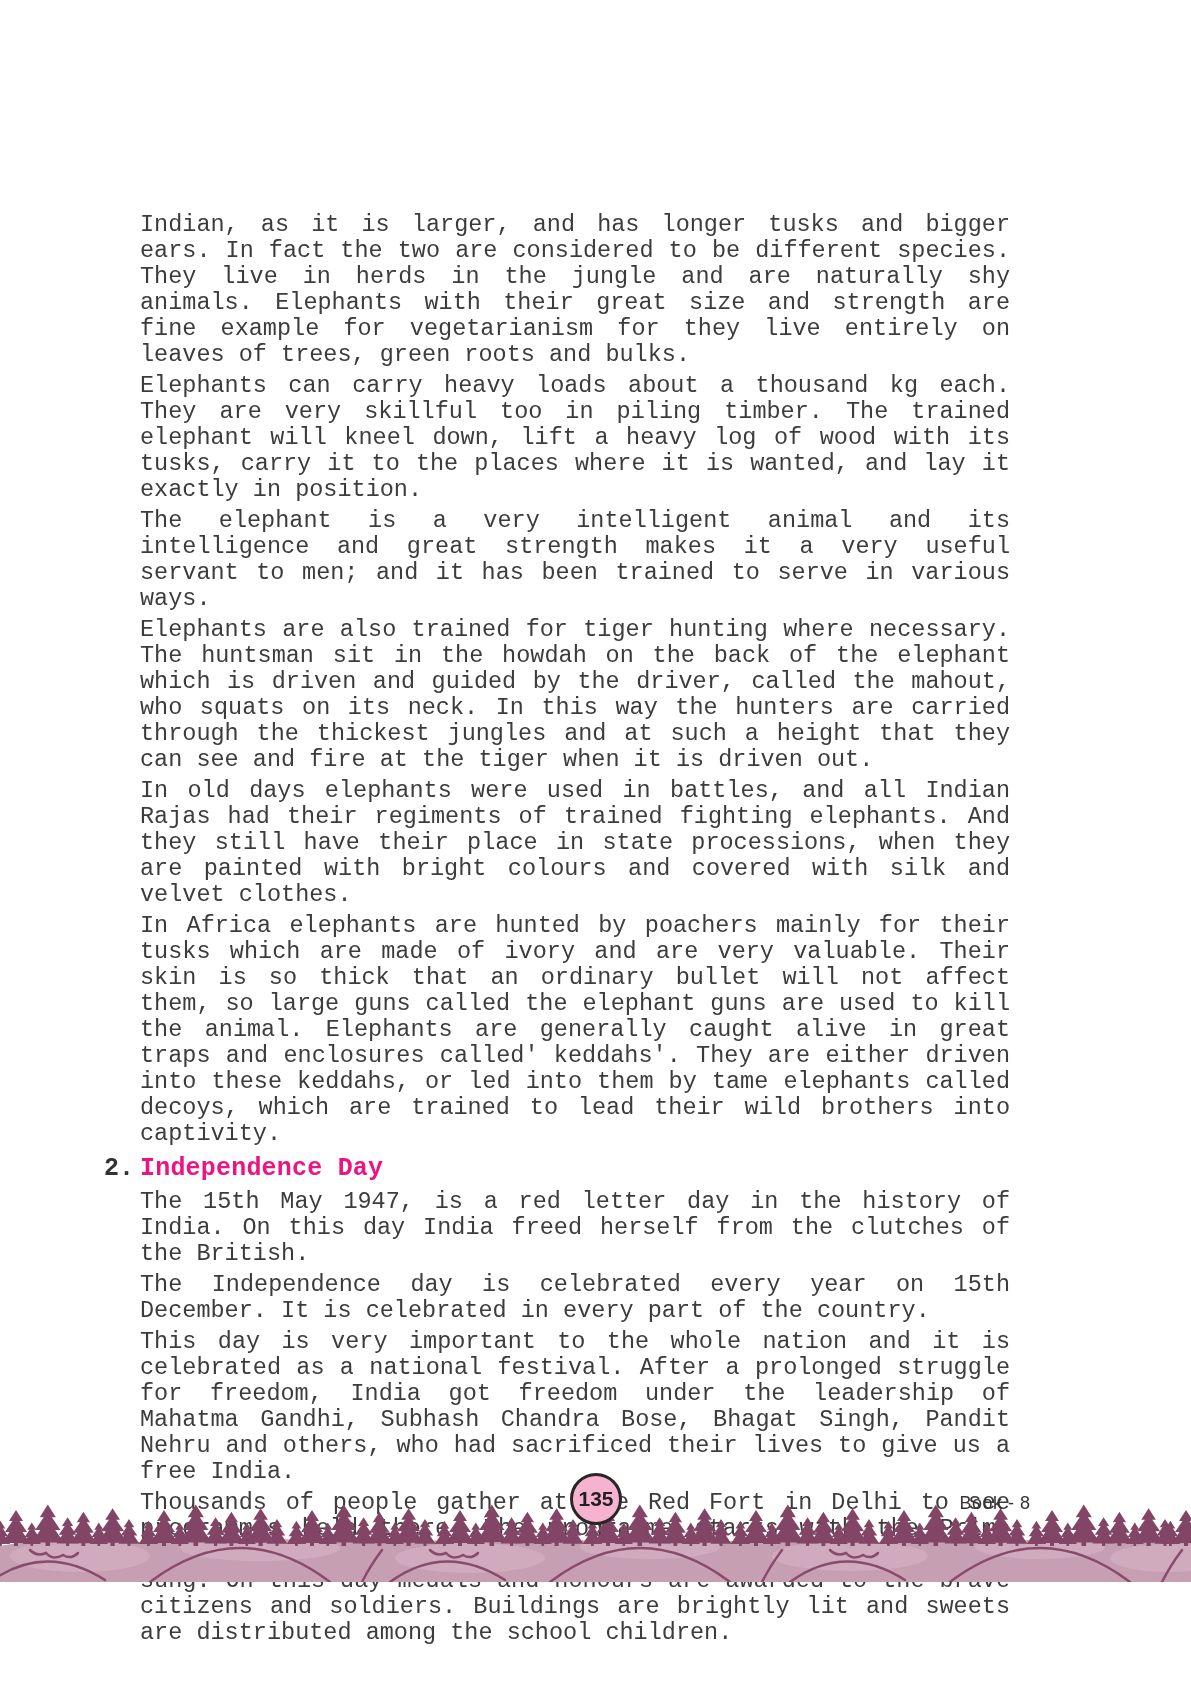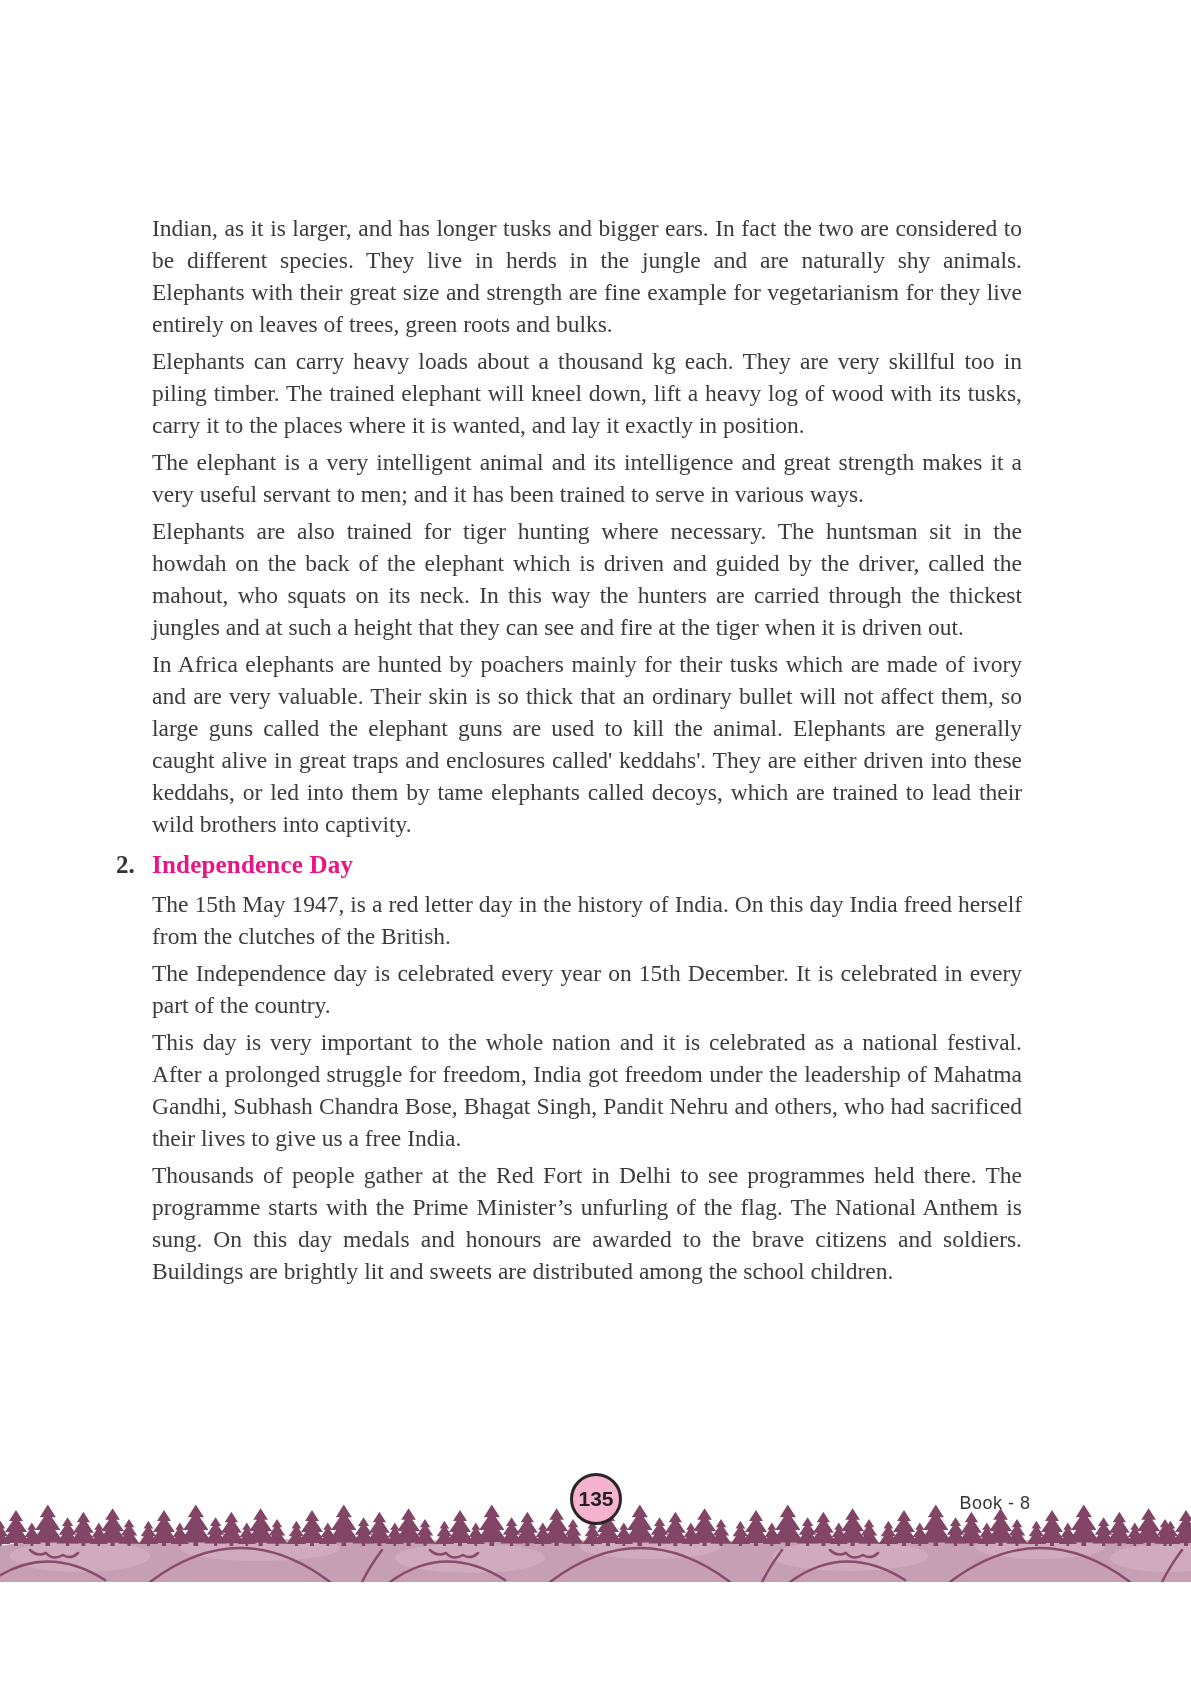--- a/index.html
+++ b/index.html
@@ -19,25 +19,26 @@
   body{background:#e8e8e8;font-family:"Liberation Serif",serif;}
   .page{
     position:relative;
     width:1191px;height:1684px;
     background:#ffffff;
     margin:0 auto;
     overflow:hidden;
   }
   .text-block{
     position:absolute;
-    left:152px;top:212px;width:870px;
+    left:140px;top:212px;width:870px;
     color:var(--body-text);
     font-size:23.5px;
-    line-height:32px;
+    line-height:26px;
     text-align:justify;
+    font-family:Liberation Mono, monospace;
   }
   .text-block p{
     margin:0 0 5px 0;
   }
   .section-heading{
     display:flex;
     align-items:baseline;
     margin:9px 0 7px -36px;
     font-weight:bold;
     font-size:25px;
@@ -87,20 +88,21 @@
 </head>
 <body>
 
 <div class="page">
 
   <div class="text-block">
     <p>Indian, as it is larger, and has longer tusks and bigger ears. In fact the two are considered to be different species. They live in herds in the jungle and are naturally shy animals. Elephants with their great size and strength are fine example for vegetarianism for they live entirely on leaves of trees, green roots and bulks.</p>
     <p>Elephants can carry heavy loads about a thousand kg each. They are very skillful too in piling timber. The trained elephant will kneel down, lift a heavy log of wood with its tusks, carry it to the places where it is wanted, and lay it exactly in position.</p>
     <p>The elephant is a very intelligent animal and its intelligence and great strength makes it a very useful servant to men; and it has been trained to serve in various ways.</p>
     <p>Elephants are also trained for tiger hunting where necessary. The huntsman sit in the howdah on the back of the elephant which is driven and guided by the driver, called the mahout, who squats on its neck. In this way the hunters are carried through the thickest jungles and at such a height that they can see and fire at the tiger when it is driven out.</p>
+    <p>In old days elephants were used in battles, and all Indian Rajas had their regiments of trained fighting elephants. And they still have their place in state processions, when they are painted with bright colours and covered with silk and velvet clothes.</p>
     <p>In Africa elephants are hunted by poachers mainly for their tusks which are made of ivory and are very valuable. Their skin is so thick that an ordinary bullet will not affect them, so large guns called the elephant guns are used to kill the animal. Elephants are generally caught alive in great traps and enclosures called' keddahs'. They are either driven into these keddahs, or led into them by tame elephants called decoys, which are trained to lead their wild brothers into captivity.</p>
 
     <div class="section-heading">
       <span class="sec-num">2.</span>
       <span class="sec-title">Independence Day</span>
     </div>
 
     <p>The 15th May 1947, is a red letter day in the history of India. On this day India freed herself from the clutches of the British.</p>
     <p>The Independence day is celebrated every year on 15th December. It is celebrated in every part of the country.</p>
     <p>This day is very important to the whole nation and it is celebrated as a national festival. After a prolonged struggle for freedom, India got freedom under the leadership of Mahatma Gandhi, Subhash Chandra Bose, Bhagat Singh, Pandit Nehru and others, who had sacrificed their lives to give us a free India.</p>

